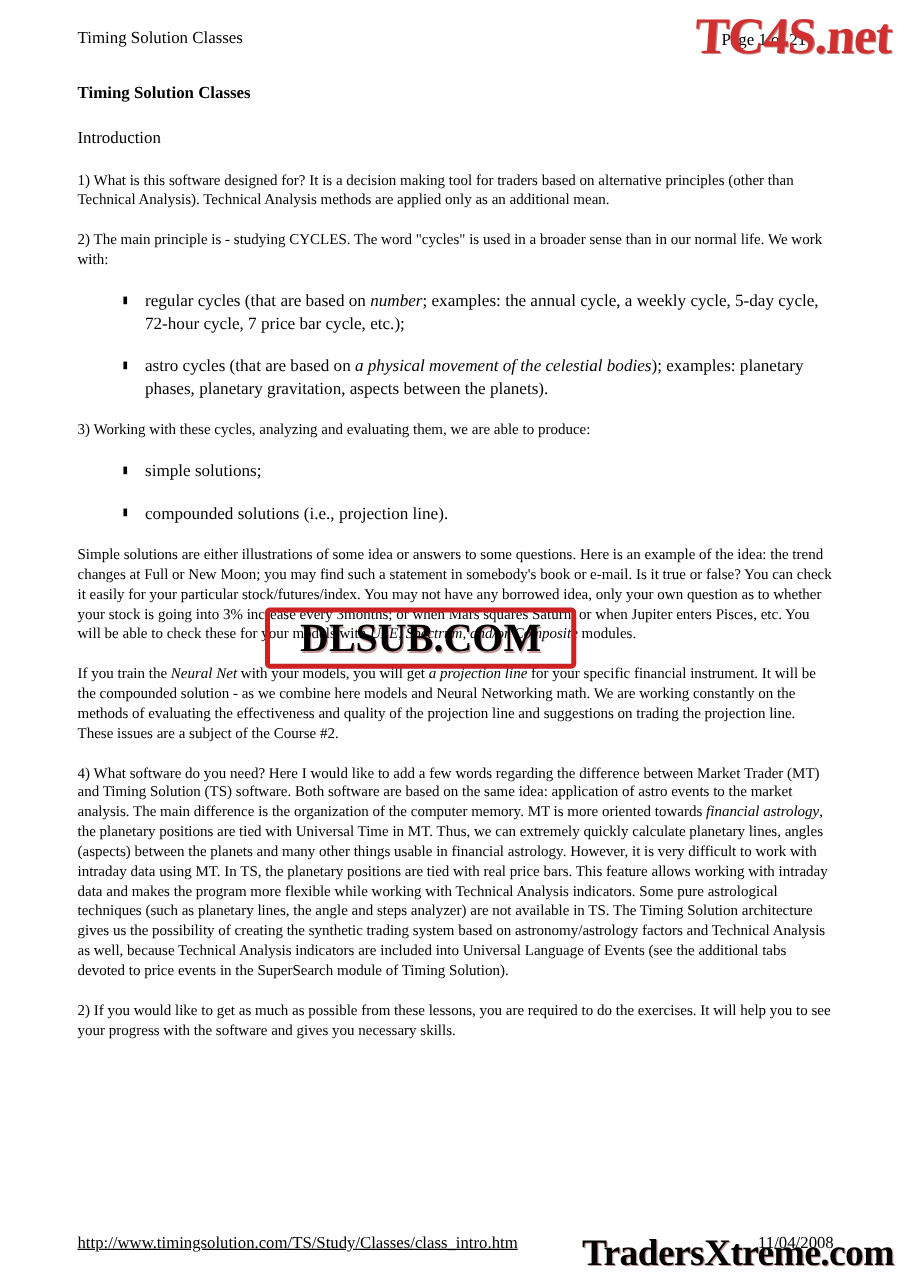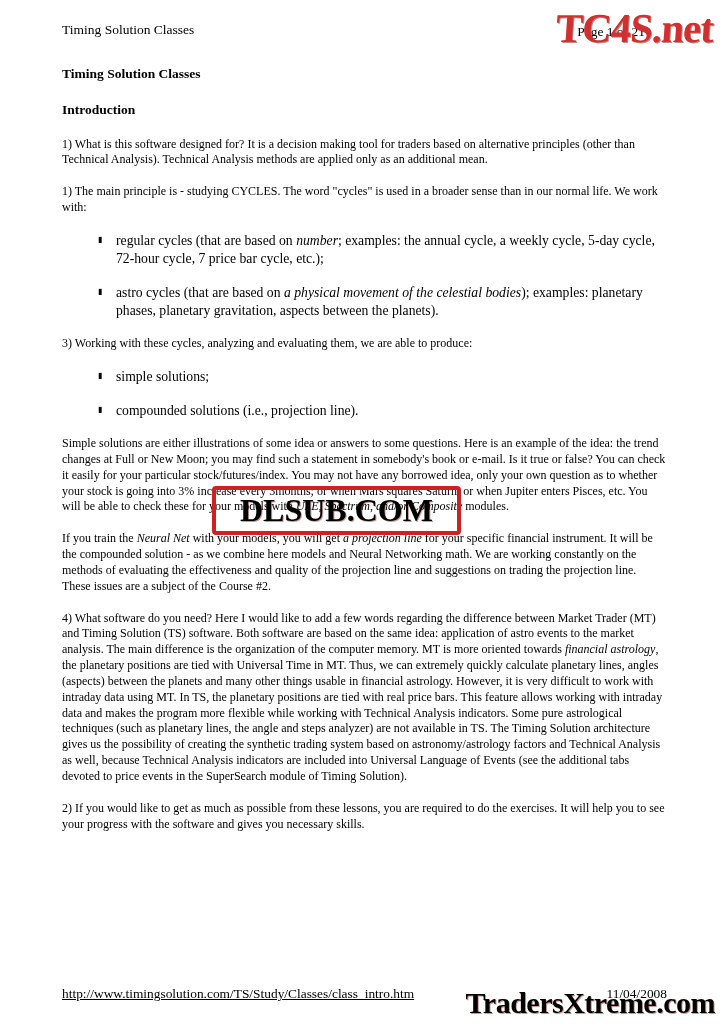--- a/index.html
+++ b/index.html
@@ -39,21 +39,21 @@
     padding-top: 2px;
   }
   h1.doc-title {
     font-size: 13.5px;
     font-weight: bold;
     margin: 0 0 20px 0;
     line-height: 1.2;
   }
   h2.section-title {
     font-size: 13.5px;
-    font-weight: bold;
+    font-weight: normal;
     margin: 0 0 18px 0;
     line-height: 1.2;
   }
   p.para {
     font-size: 12px;
     line-height: 1.32;
     margin: 0 0 16px 0;
     text-align: left;
   }
   ul.bullets {
@@ -148,21 +148,21 @@
     <div class="header-left">Timing Solution Classes</div>
     <div class="header-right">Page 1 of 21</div>
   </div>
 
   <h1 class="doc-title">Timing Solution Classes</h1>
 
   <h2 class="section-title">Introduction</h2>
 
   <p class="para">1) What is this software designed for? It is a decision making tool for traders based on alternative principles (other than Technical Analysis). Technical Analysis methods are applied only as an additional mean.</p>
 
-  <p class="para">1) The main principle is - studying CYCLES. The word "cycles" is used in a broader sense than in our normal life. We work with:</p>
+  <p class="para">2) The main principle is - studying CYCLES. The word "cycles" is used in a broader sense than in our normal life. We work with:</p>
 
   <ul class="bullets">
     <li><span>regular cycles (that are based on </span><span class="em">number</span><span>; examples: the annual cycle, a weekly cycle, 5-day cycle, 72-hour cycle, 7 price bar cycle, etc.);</span></li>
     <li><span>astro cycles (that are based on </span><span class="em">a physical movement of the celestial bodies</span><span>); examples: planetary phases, planetary gravitation, aspects between the planets).</span></li>
   </ul>
 
   <p class="para">3) Working with these cycles, analyzing and evaluating them, we are able to produce:</p>
 
   <ul class="bullets">
     <li>simple solutions;</li>

